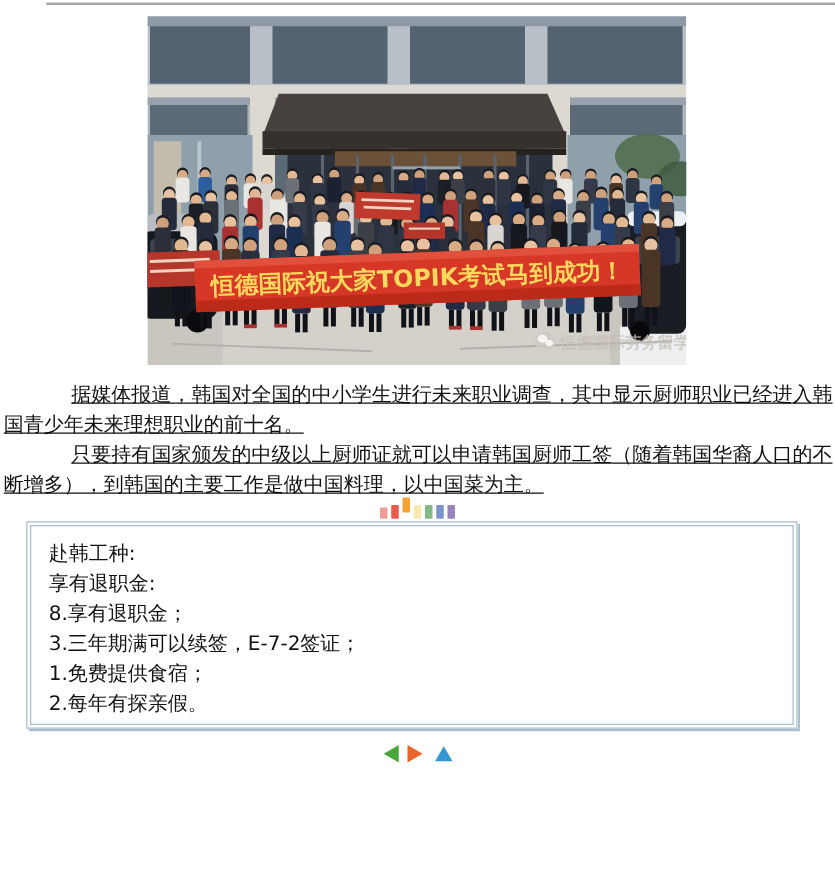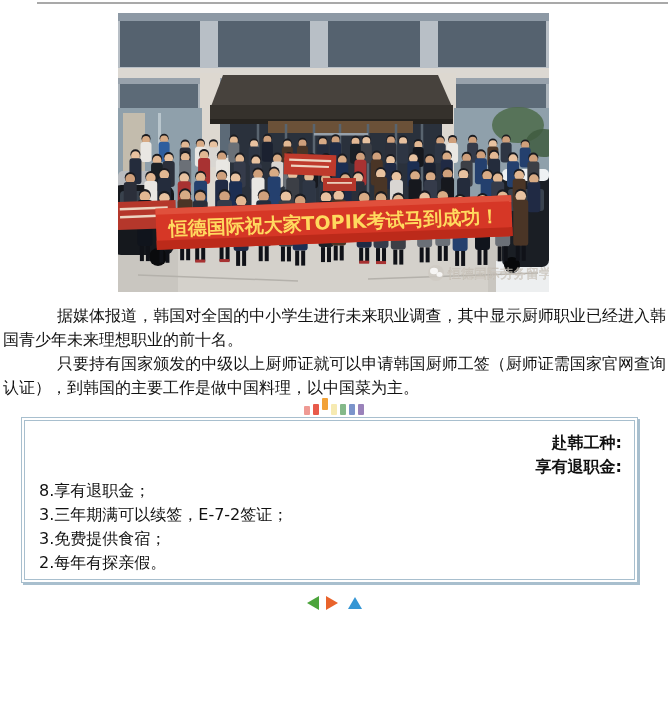--- a/index.html
+++ b/index.html
@@ -4,38 +4,38 @@
 <style>
   html,body{margin:0;padding:0;}
   body{
     width:668px;height:703px;overflow:hidden;background:#ffffff;
     font-family:"DejaVu Sans","Liberation Sans",sans-serif;
     color:#111;position:relative;
   }
   .top-rule{margin:2px 0 0 37px;height:2px;background:#a9a9a9;}
   .photo-wrap{margin:9px 0 0 118px;width:431px;height:279px;}
   .photo-wrap svg{display:block;}
-  .article{margin:12px 2px 0 3px;}
+  .article{margin:12px 2px 0 3px;text-decoration:underline;}
   .article p{
     margin:0;font-size:16px;line-height:24px;text-indent:54px;
     text-align:justify;letter-spacing:0;
   }
   .divider{
     height:15px;display:flex;justify-content:center;align-items:flex-end;
     gap:3px;padding-bottom:2px;
   }
   .divider .bar{width:6px;border-radius:1px;}
   .info-box{
     margin:0 30px 0 21px;
     border:4px double #a8bfce;
     box-shadow:2px 2px 0 #a8bfce;
     padding:10px 12px 4px 14px;
     font-size:16px;line-height:24px;
   }
-  .info-box .hd{font-weight:bold;text-align:right;}
+  .info-box .hd{font-weight:normal;}
   .info-box div{white-space:pre-wrap;}
   .footer-nav{
     margin-top:13px;display:flex;justify-content:center;align-items:center;gap:7px;
     height:14px;
   }
   .tri{width:0;height:0;display:inline-block;cursor:pointer;}
   .tri-left{border-top:7px solid transparent;border-bottom:7px solid transparent;border-right:12px solid;}
   .tri-right{border-top:7px solid transparent;border-bottom:7px solid transparent;border-left:12px solid;}
   .tri-up{border-left:7px solid transparent;border-right:7px solid transparent;border-bottom:12px solid;margin-left:3px;}
   text{font-family:"DejaVu Sans","Liberation Sans",sans-serif;}
@@ -468,39 +468,39 @@
       <circle cx="318" cy="260" r="8" fill="#cfcac3"></circle>
       <ellipse cx="316" cy="258" rx="4" ry="3.2" fill="#ffffff"></ellipse>
       <ellipse cx="321.5" cy="261.5" rx="3" ry="2.5" fill="#ffffff"></ellipse>
       <text x="330" y="265" font-size="13" fill="#d6d0c8" stroke="#bdb6ac" stroke-width="0.4">恒德国际劳务留学</text>
     </g>
   </svg>
 </div>
 
 <div class="article">
   <p>据媒体报道，韩国对全国的中小学生进行未来职业调查，其中显示厨师职业已经进入韩国青少年未来理想职业的前十名。</p>
-  <p>只要持有国家颁发的中级以上厨师证就可以申请韩国厨师工签（厨师证需国家官网查询认证），到韩国的主要工作是做中国料理，以中国菜为主。</p>
+  <p>只要持有国家颁发的中级以上厨师证就可以申请韩国厨师工签（随着韩国华裔人口的不断增多），到韩国的主要工作是做中国料理，以中国菜为主。</p>
 </div>
 
 <div class="divider" id="colorDivider">
     <span class="bar" style="height: 9px; background: rgb(239, 154, 148);"></span>
     <span class="bar" style="height: 11px; background: rgb(232, 90, 74);"></span>
     <span class="bar" style="height: 12px; background: rgb(242, 162, 55); margin-bottom: 5px;"></span>
     <span class="bar" style="height: 11px; background: rgb(246, 234, 178);"></span>
     <span class="bar" style="height: 11px; background: rgb(132, 185, 138);"></span>
     <span class="bar" style="height: 11px; background: rgb(123, 148, 203);"></span>
     <span class="bar" style="height: 11px; background: rgb(154, 130, 186);"></span>
   </div>
 
 <div class="info-box">
   <div class="hd">赴韩工种:</div>
   <div class="hd">享有退职金:</div>
   <div>8.享有退职金；</div>
   <div>3.三年期满可以续签，E-7-2签证；</div>
-  <div>3.免费提供食宿；</div>
+  <div>1.免费提供食宿；</div>
   <div>2.每年有探亲假。</div>
 </div>
 
 <div class="footer-nav">
   <span class="tri tri-left" id="triPrev" style="border-right-color: rgb(76, 164, 60);"></span>
   <span class="tri tri-right" id="triNext" style="border-left-color: rgb(233, 99, 43);"></span>
   <span class="tri tri-up" id="triTop" style="border-bottom-color: rgb(53, 150, 212);"></span>
 </div>
 
 </body></html>

